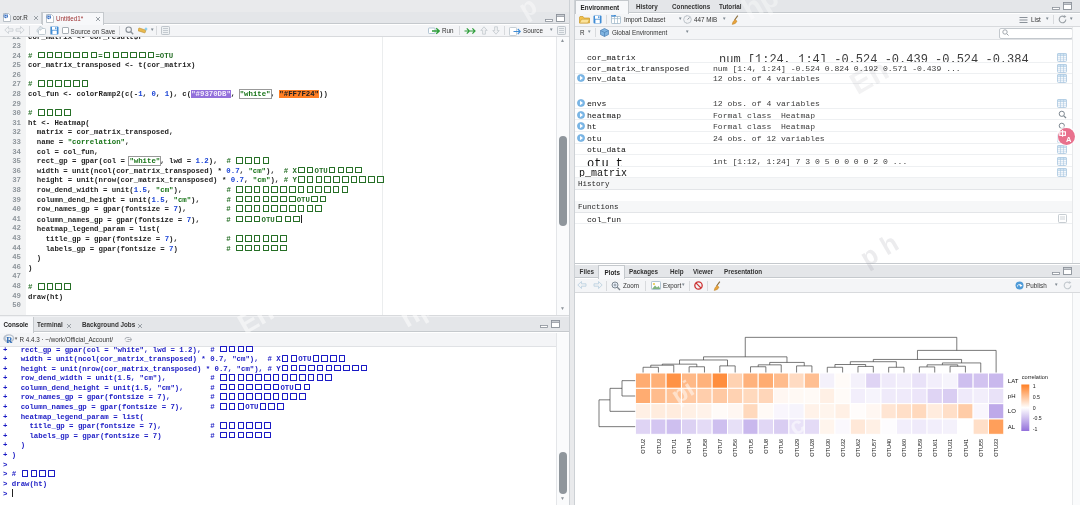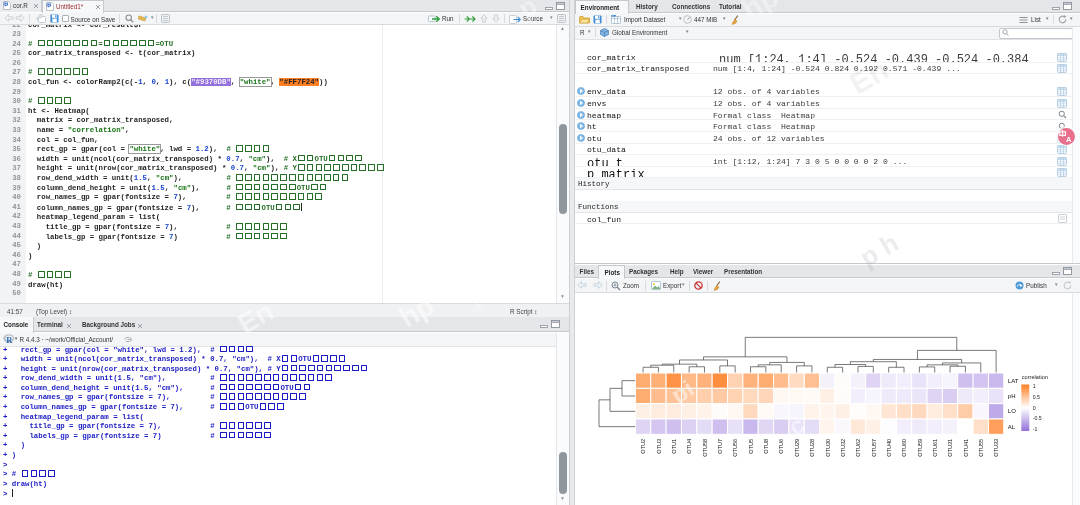--- a/index.html
+++ b/index.html
@@ -14,21 +14,21 @@
 .toolbar{background:#f4f5f7;border-bottom:1px solid #d8dadd}
 .icon{position:absolute}
 svg{display:block}
 .com{color:#256e25}
 .num{color:#1b44d6}
 .str{color:#177317}
 .cur{display:inline-block;width:1px;height:8px;background:#222;vertical-align:-1px}
 </style></head>
 <body>
 <div id="app">
-<div class="abs" style="left:0;top:0;width:569px;height:317px;background:#fff">
+<div class="abs" style="left:0;top:12px;width:569px;height:317px;background:#fff">
       <div class="abs tabbar" style="left:0;top:0;width:569px;height:12px"></div>
       <div class="abs" style="left:0;top:0;width:42px;height:12px;background:#e9ebee;border-right:1px solid #c9cdd1">
         <div class="icon" style="left:3px;top:1px">
           <svg width="8" height="9" viewBox="0 0 8 9" style="">
             <path d="M0.5 0.5 L5.5 0.5 L7.5 2.5 L7.5 8.5 L0.5 8.5 Z" fill="#fff" stroke="#aab3ba" stroke-width="0.8"></path>
             <circle cx="2.8" cy="3" r="2.3" fill="#2f69bf"></circle>
             <text x="2.8" y="4.6" font-size="4.5" fill="#fff" text-anchor="middle" font-family="Liberation Sans">R</text>
           </svg>
         </div>
         <span class="abs" style="left:13px;top:2px;color:#333">cor.R</span>
@@ -412,21 +412,21 @@
           <svg width="10" height="9" viewBox="0 0 10 9" style="">
             <rect x="0.5" y="0.5" width="9" height="8" rx="1" fill="#fff" stroke="#a9c7e0" stroke-width="0.8"></rect>
             <rect x="0.5" y="0.5" width="9" height="2.2" rx="1" fill="#cfe3f2" stroke="#a9c7e0" stroke-width="0.6"></rect>
             <line x1="3.5" y1="0.5" x2="3.5" y2="8.5" stroke="#a9c7e0" stroke-width="0.6"></line>
             <line x1="6.5" y1="0.5" x2="6.5" y2="8.5" stroke="#a9c7e0" stroke-width="0.6"></line>
             <line x1="0.5" y1="4.8" x2="9.5" y2="4.8" stroke="#a9c7e0" stroke-width="0.6"></line>
             <line x1="0.5" y1="6.8" x2="9.5" y2="6.8" stroke="#a9c7e0" stroke-width="0.6"></line>
           </svg>
         </div>
       </div>
-      <div class="abs" style="left:0;top:85px;width:497px;height:11.56px;border-bottom:1px solid #eef0f2;overflow:hidden">
+      <div class="abs" style="left:0;top:72px;width:497px;height:11.56px;border-bottom:1px solid #eef0f2;overflow:hidden">
         <div class="icon" style="left:2px;top:2px">
           <svg width="8" height="8" viewBox="0 0 8 8" style="">
             <circle cx="4" cy="4" r="3.6" fill="#7db8e8"></circle>
             <circle cx="4" cy="4" r="3.6" fill="none" stroke="#5a9fd4" stroke-width="0.5"></circle>
             <path d="M3 1.8 L6 4 L3 6.2 Z" fill="#fff"></path>
           </svg>
         </div>
         <span class="abs mono" style="left:12px;top:1.8px;color:#111;font-size:8.1px">env_data</span>
         <span class="abs mono" style="left:138px;top:1.8px;color:#3c3c3c;font-size:8.1px">12 obs. of 4 variables</span>
         <div class="icon" style="left:482px;top:1.5px">
@@ -538,21 +538,21 @@
             <rect x="0.5" y="0.5" width="9" height="8" rx="1" fill="#fff" stroke="#a9c7e0" stroke-width="0.8"></rect>
             <rect x="0.5" y="0.5" width="9" height="2.2" rx="1" fill="#cfe3f2" stroke="#a9c7e0" stroke-width="0.6"></rect>
             <line x1="3.5" y1="0.5" x2="3.5" y2="8.5" stroke="#a9c7e0" stroke-width="0.6"></line>
             <line x1="6.5" y1="0.5" x2="6.5" y2="8.5" stroke="#a9c7e0" stroke-width="0.6"></line>
             <line x1="0.5" y1="4.8" x2="9.5" y2="4.8" stroke="#a9c7e0" stroke-width="0.6"></line>
             <line x1="0.5" y1="6.8" x2="9.5" y2="6.8" stroke="#a9c7e0" stroke-width="0.6"></line>
           </svg>
         </div>
       </div>
       <div class="abs" style="left:0;top:166.7px;width:497px;height:11.56px;border-bottom:1px solid #eef0f2;overflow:hidden">
-        <span class="abs mono" style="left:12px;top:1.8px;color:#111;font-size:12px">p_matrix</span>
+        <span class="abs mono" style="left:4px;top:1.8px;color:#111;font-size:10px">p_matrix</span>
         <div class="icon" style="left:482px;top:1.5px">
           <svg width="10" height="9" viewBox="0 0 10 9" style="">
             <rect x="0.5" y="0.5" width="9" height="8" rx="1" fill="#fff" stroke="#a9c7e0" stroke-width="0.8"></rect>
             <rect x="0.5" y="0.5" width="9" height="2.2" rx="1" fill="#cfe3f2" stroke="#a9c7e0" stroke-width="0.6"></rect>
             <line x1="3.5" y1="0.5" x2="3.5" y2="8.5" stroke="#a9c7e0" stroke-width="0.6"></line>
             <line x1="6.5" y1="0.5" x2="6.5" y2="8.5" stroke="#a9c7e0" stroke-width="0.6"></line>
             <line x1="0.5" y1="4.8" x2="9.5" y2="4.8" stroke="#a9c7e0" stroke-width="0.6"></line>
             <line x1="0.5" y1="6.8" x2="9.5" y2="6.8" stroke="#a9c7e0" stroke-width="0.6"></line>
           </svg>
         </div>

